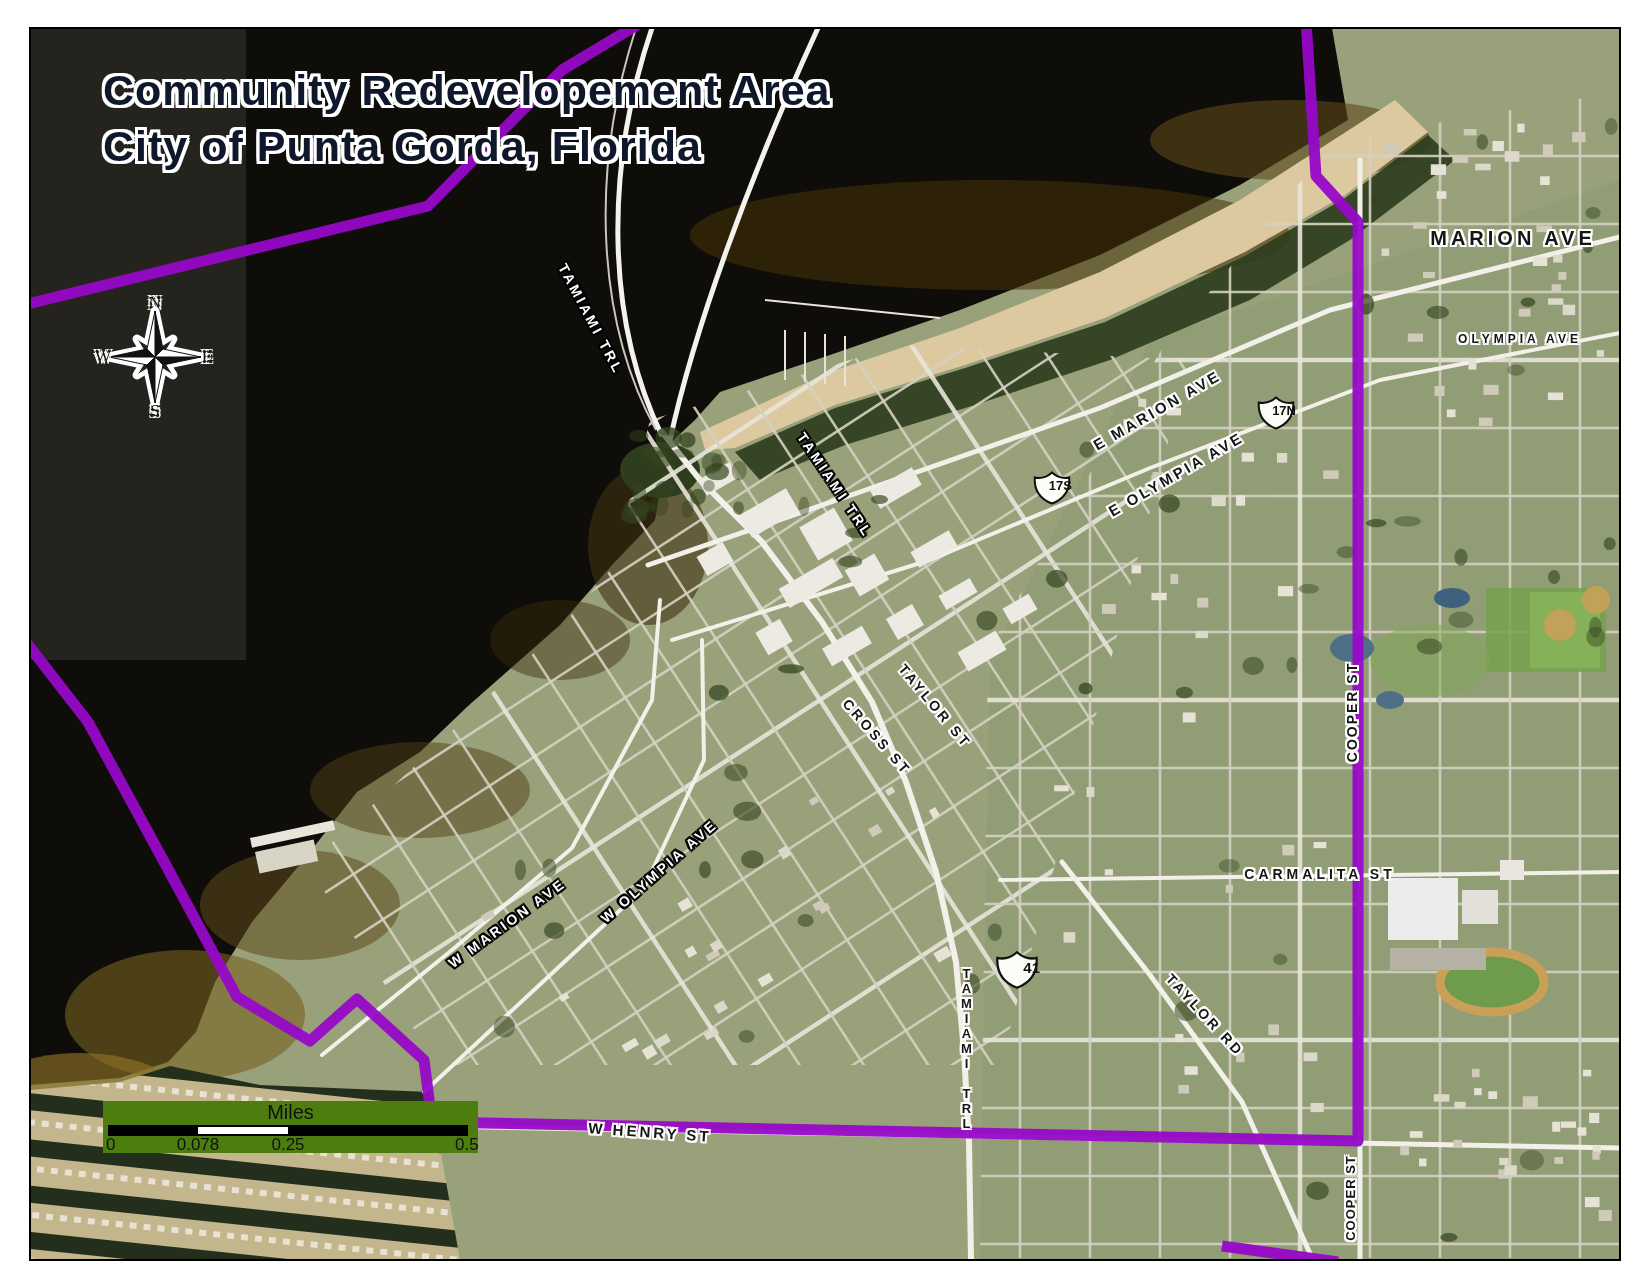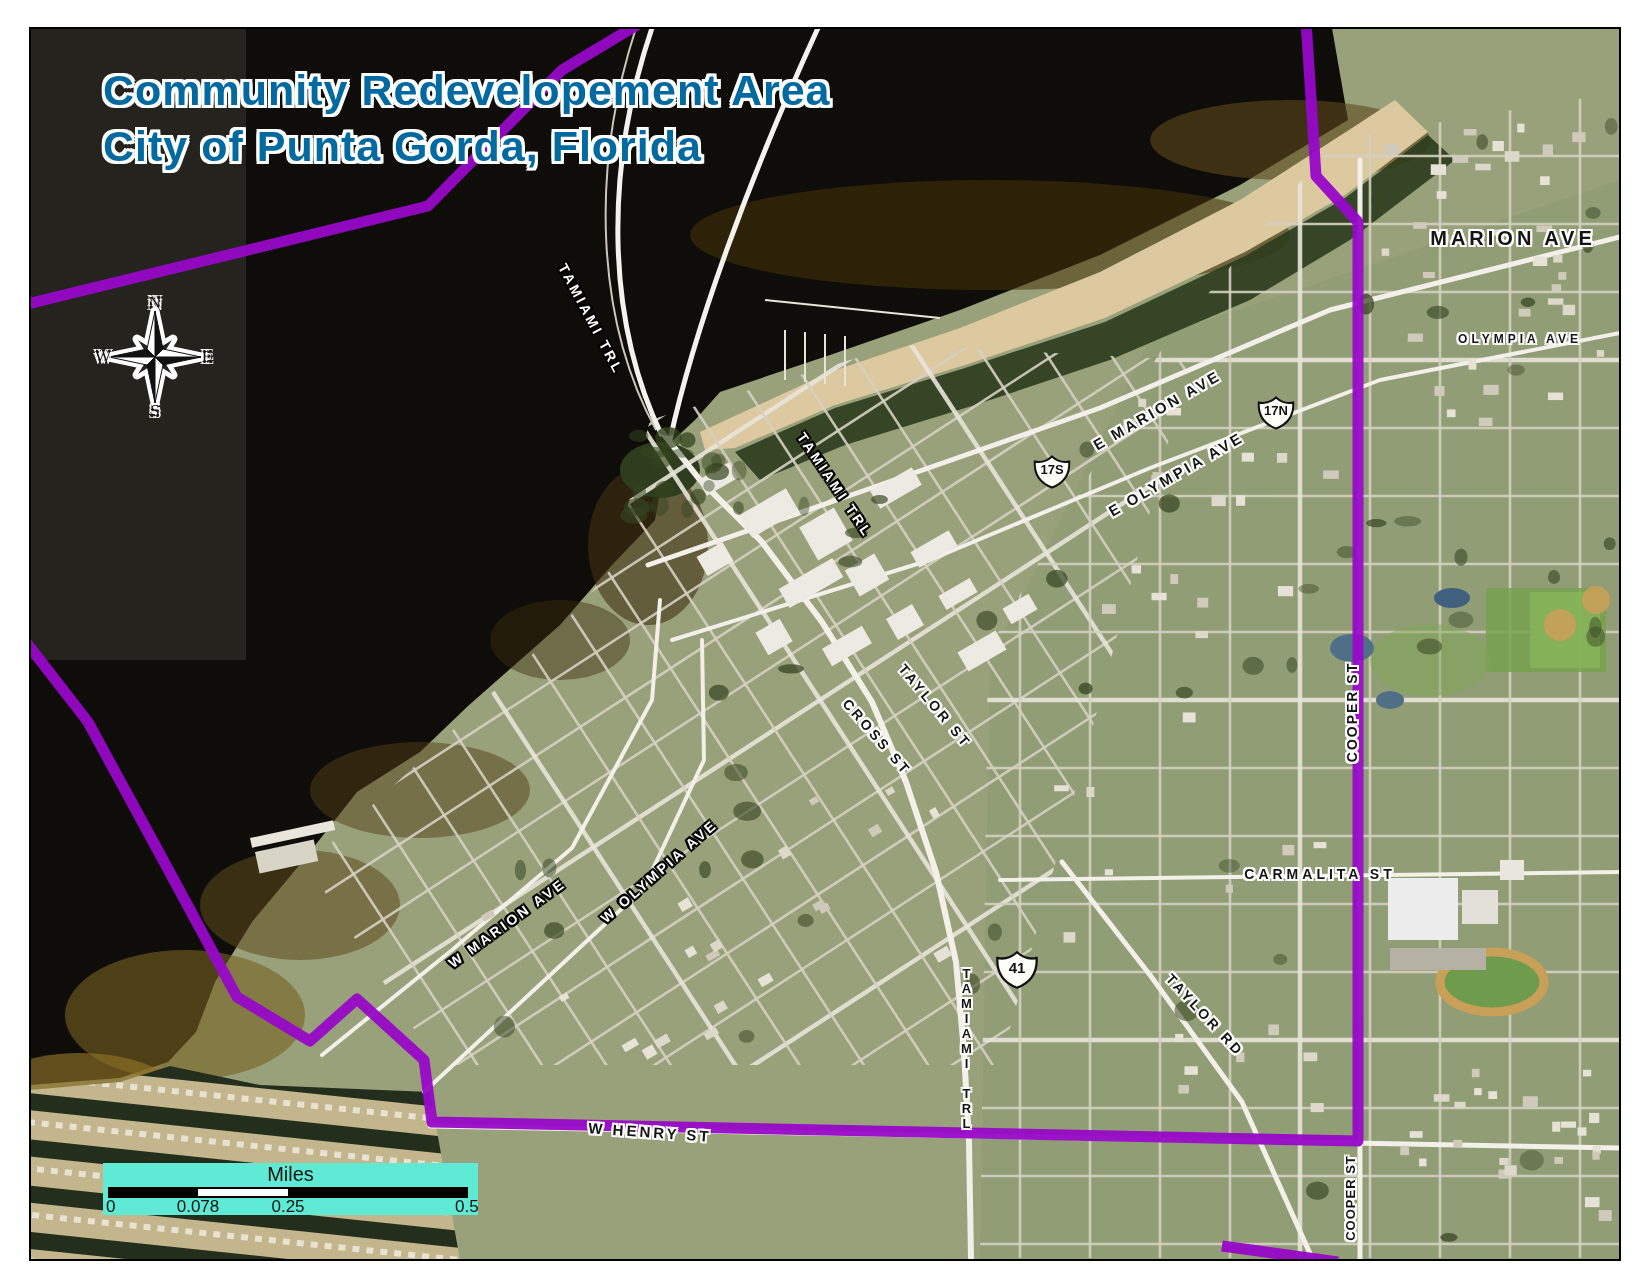--- a/index.html
+++ b/index.html
@@ -10,37 +10,37 @@
   .lbl{position:absolute;z-index:6;font-weight:bold;font-size:14px;letter-spacing:3px;
        white-space:nowrap;transform:translate(-50%,-50%);color:#151515;
        text-shadow:-2px -2px 0 #fff,2px -2px 0 #fff,-2px 2px 0 #fff,2px 2px 0 #fff,
                    0 2px 0 #fff,0 -2px 0 #fff,2px 0 0 #fff,-2px 0 0 #fff;}
   .lbl.light{color:#ffffff;
        text-shadow:-2px -2px 0 #000,2px -2px 0 #000,-2px 2px 0 #000,2px 2px 0 #000,
                    0 2px 0 #000,0 -2px 0 #000,2px 0 0 #000,-2px 0 0 #000;}
   .lbl.vert{writing-mode:vertical-rl;text-orientation:upright;letter-spacing:0px;line-height:14px;}
   
   .map-title{position:absolute;left:103px;top:62px;z-index:8;font-weight:bold;font-size:43px;
-       line-height:56px;color:#0369a1;letter-spacing:1px;
+       line-height:56px;color:#0f172a;letter-spacing:1px;
        text-shadow:-3px -3px 0 #fff,3px -3px 0 #fff,-3px 3px 0 #fff,3px 3px 0 #fff,
                    0 3px 0 #fff,0 -3px 0 #fff,3px 0 0 #fff,-3px 0 0 #fff;}
   
   .compass{position:absolute;left:97px;top:299px;width:116px;height:116px;z-index:7;}
   .cdir{position:absolute;z-index:8;font-family:"Liberation Serif",serif;font-size:17px;
         color:#111;transform:translate(-50%,-50%);
         text-shadow:-2px -2px 0 #fff,2px -2px 0 #fff,-2px 2px 0 #fff,2px 2px 0 #fff;}
   
   .shield{position:absolute;z-index:7;width:40px;height:34px;transform:translate(-50%,-50%);}
   .shield svg{position:absolute;left:0;top:0;}
-  .shield span{position:absolute;left:0;top:7px;width:100%;text-align:center;
+  .shield span{position:absolute;left:0;top:7px;width:100%;text-align:right;
         font-weight:bold;font-size:13px;color:#111;}
   .shield.big{width:46px;height:38px;}
   .shield.big span{top:8px;font-size:15px;}
   
-  .scalebar{position:absolute;left:103px;top:1163px;width:375px;height:52px;background:#5eead4;z-index:9;}
+  .scalebar{position:absolute;left:103px;top:1101px;width:375px;height:52px;background:#4d7c0f;z-index:9;}
   .sb-title{position:absolute;top:0px;left:0;width:100%;text-align:center;font-size:20px;color:#111;}
   .sb-bar{position:absolute;left:5px;top:24px;width:360px;height:11px;background:#000;}
   .sb-seg-white{position:absolute;left:90px;top:2px;width:90px;height:7px;background:#fff;}
   .sb-ticks{position:absolute;left:0;top:34px;width:100%;height:18px;font-size:17px;color:#111;}
   .sb-ticks span{position:absolute;top:0;}
   .t0{left:3px;}
   .t1{left:95px;transform:translateX(-50%);}
   .t2{left:185px;transform:translateX(-50%);}
   .t3{left:352px;}
 </style>
@@ -519,21 +519,21 @@
   <div class="lbl light" style="left:659px;top:871px;transform:translate(-50%,-50%) rotate(-41deg);">W OLYMPIA AVE</div>
   <div class="lbl light" style="left:591px;top:319px;transform:translate(-50%,-50%) rotate(62deg);">TAMIAMI TRL</div>
   <div class="lbl light" style="left:835px;top:485px;transform:translate(-50%,-50%) rotate(56deg);">TAMIAMI TRL</div>
   <div class="lbl vert" style="left:966px;top:1048px;font-size:13px;">TAMIAMI TRL</div>
   <div class="lbl" style="left:1320px;top:874px;letter-spacing:4px;">CARMALITA ST</div>
   <div class="lbl" style="left:1205px;top:1015px;transform:translate(-50%,-50%) rotate(47deg);">TAYLOR RD</div>
   <div class="lbl" style="left:1352px;top:712px;letter-spacing:2px;transform:translate(-50%,-50%) rotate(-90deg);">COOPER ST</div>
   <div class="lbl" style="left:1350px;top:1198px;font-size:13px;letter-spacing:1px;transform:translate(-50%,-50%) rotate(-90deg);">COOPER ST</div>
   <div class="lbl" style="left:650px;top:1132px;font-size:15px;transform:translate(-50%,-50%) rotate(4deg);">W HENRY ST</div>
 
-  <div class="shield" style="left:1052px;top:472px;">
+  <div class="shield" style="left:1052px;top:488px;">
     <svg width="40" height="34" viewBox="0 0 36 30">
         <path d="M18,1 C13,5.5 7,6.5 2.5,5.5 C2,14 5,24 18,29 C31,24 34,14 33.5,5.5 C29,6.5 23,5.5 18,1 Z" fill="#fdfdf8" stroke="#111" stroke-width="1.8"></path>
       </svg>
     <span>17S</span>
   </div>
   <div class="shield" style="left:1276px;top:413px;">
     <svg width="40" height="34" viewBox="0 0 36 30">
         <path d="M18,1 C13,5.5 7,6.5 2.5,5.5 C2,14 5,24 18,29 C31,24 34,14 33.5,5.5 C29,6.5 23,5.5 18,1 Z" fill="#fdfdf8" stroke="#111" stroke-width="1.8"></path>
       </svg>
     <span>17N</span>

